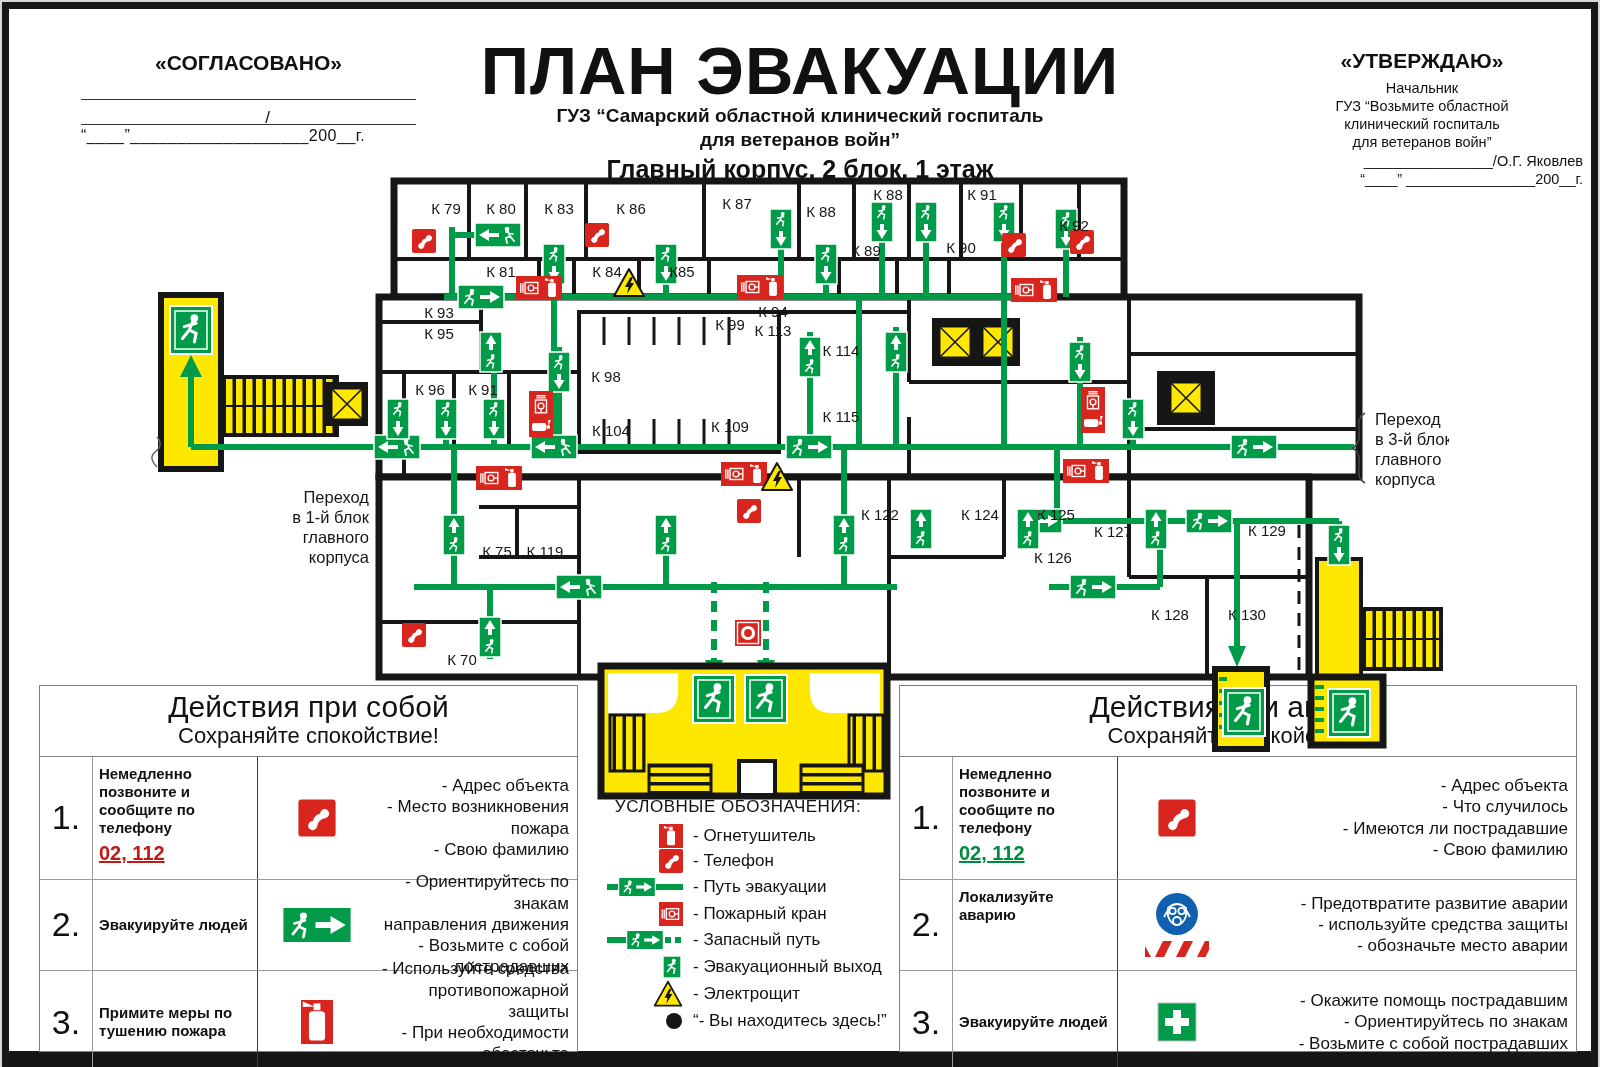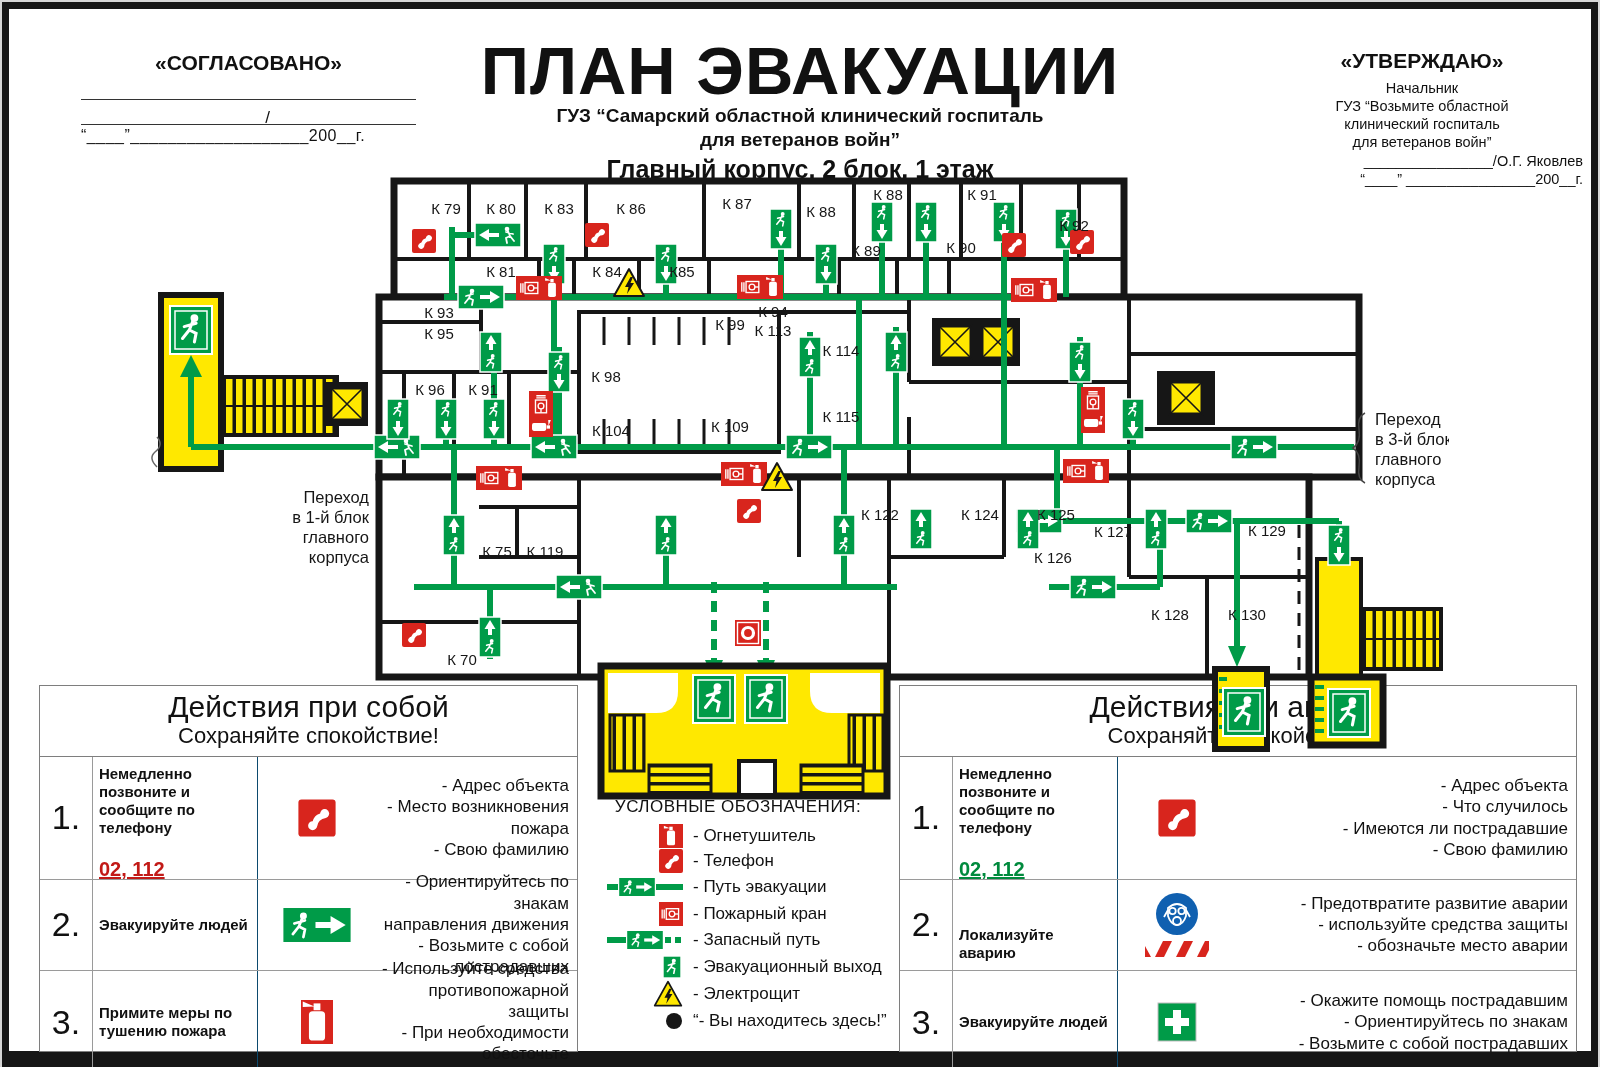--- a/index.html
+++ b/index.html
@@ -28,21 +28,21 @@
   .p-sub{font-size:22px;}
   .prow{display:flex;border-bottom:1px solid #9a9a9a;}
   .prow:last-child{border-bottom:none;}
   .cell-num{width:52px;flex:none;border-right:1px solid #9a9a9a;font-size:34px;
             display:flex;align-items:center;justify-content:center;}
   .cell-act{width:152px;flex:none;border-right:1px solid #0c4a6e;padding:8px 6px;
             font-size:15px;font-weight:bold;line-height:1.2;}
   .cell-det{flex:1;display:flex;align-items:center;padding:4px 8px 4px 4px;}
   .det-icon{flex:none;width:110px;display:flex;flex-direction:column;align-items:center;justify-content:center;gap:5px;}
   .det-text{flex:1;text-align:right;font-size:17px;line-height:1.25;white-space:pre-line;}
-  .ph{display:inline-block;margin-top:20px;font-size:20px;font-weight:bold;text-decoration:underline;}
+  .ph{display:inline-block;margin-top:4px;font-size:20px;font-weight:bold;text-decoration:underline;}
   .ph.red{color:#c21a17;}
   .ph.green{color:#008a3d;}
   
   .legend{position:absolute;left:578px;top:788px;width:302px;z-index:3;}
   .lg-title{font-size:17px;text-align:center;letter-spacing:.5px;margin-bottom:6px;}
   .lrow{display:flex;align-items:center;min-height:25px;}
   .licon{width:96px;flex:none;display:flex;justify-content:flex-end;padding-right:10px;align-items:center;}
   .llabel{font-size:17px;}
   .plan-wrap{position:absolute;left:140px;top:158px;width:1300px;height:660px;z-index:4;pointer-events:none;}
   svg text{font-family:"Liberation Sans",sans-serif;}
@@ -268,21 +268,21 @@
               </svg>
           </span>
           <span class="det-text">- Адрес объекта
 - Что случилось
 - Имеются ли пострадавшие
 - Свою фамилию</span>
         </div>
       </div>
       <div class="prow" style="height:90px;">
         <div class="cell-num">2.</div>
-        <div class="cell-act" style="display:flex;align-items:flex-end;">
+        <div class="cell-act" style="display:flex;align-items:flex-start;">
           <span>Локализуйте аварию</span>
         </div>
         <div class="cell-det">
           <span class="det-icon">
             <svg width="44" height="44" viewBox="-22 -22 44 44">
                 <use href="#mask"></use>
               </svg>
             <svg width="66" height="16" viewBox="-33 -8 66 16">
                 <use href="#hazard"></use>
               </svg>

